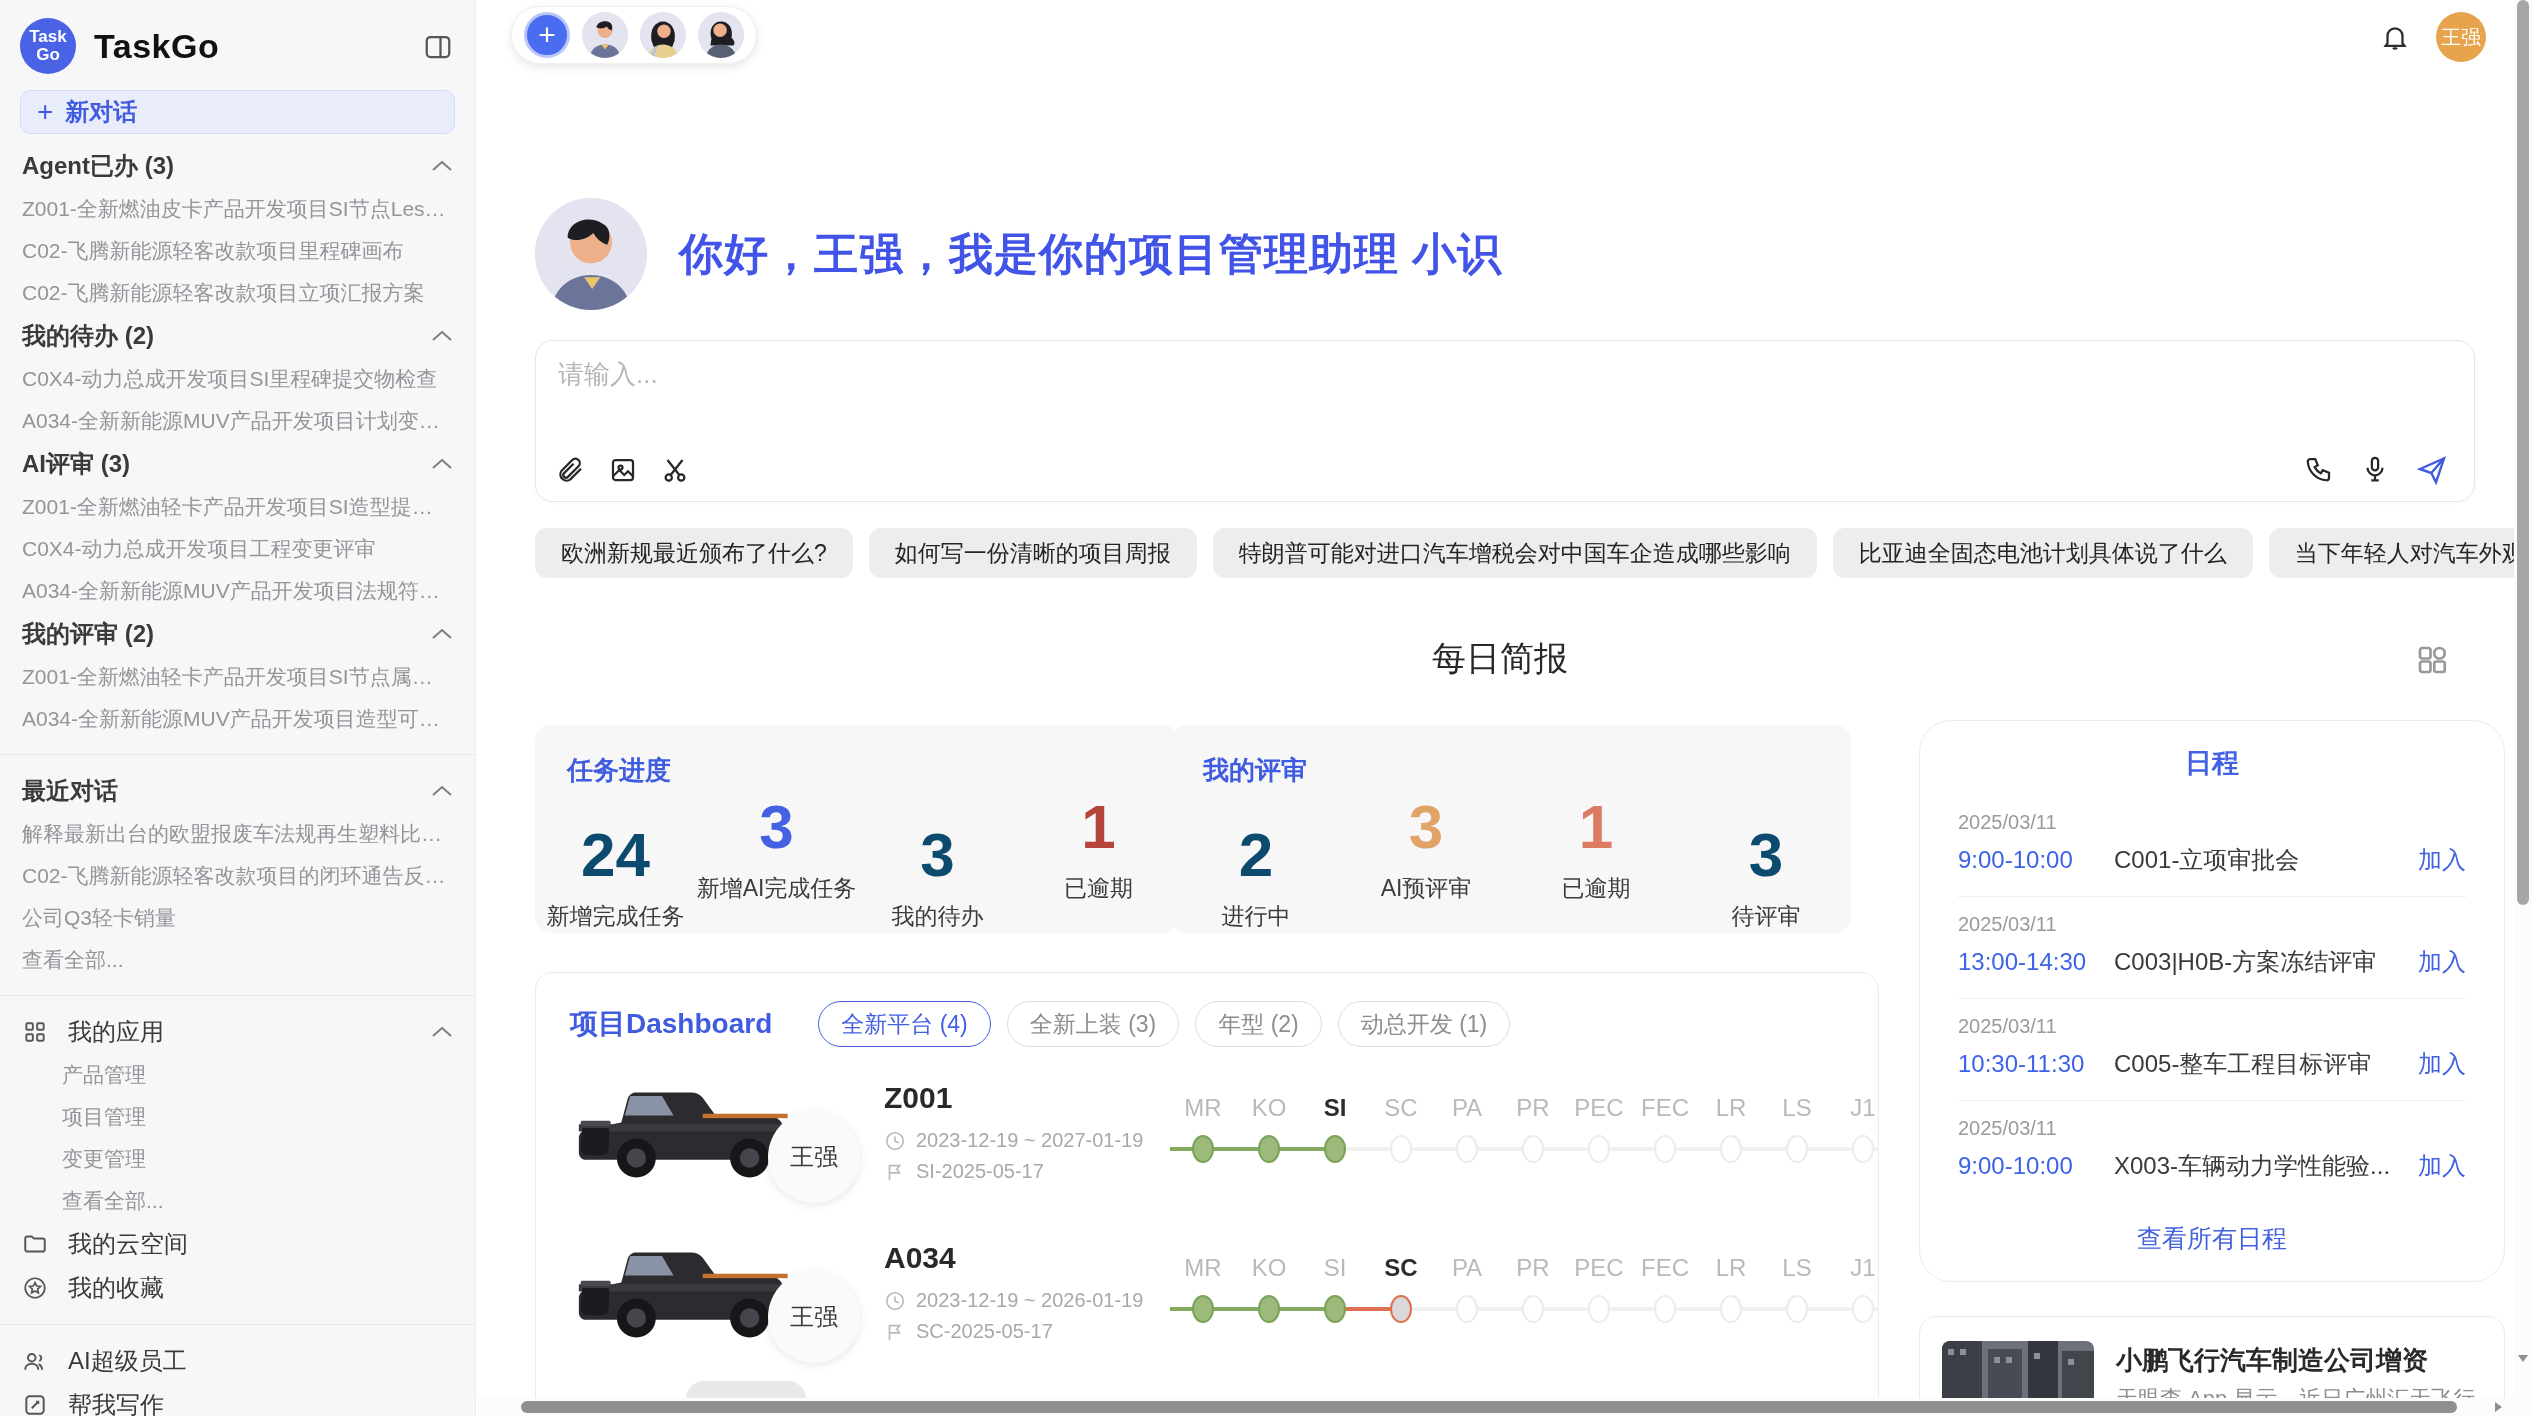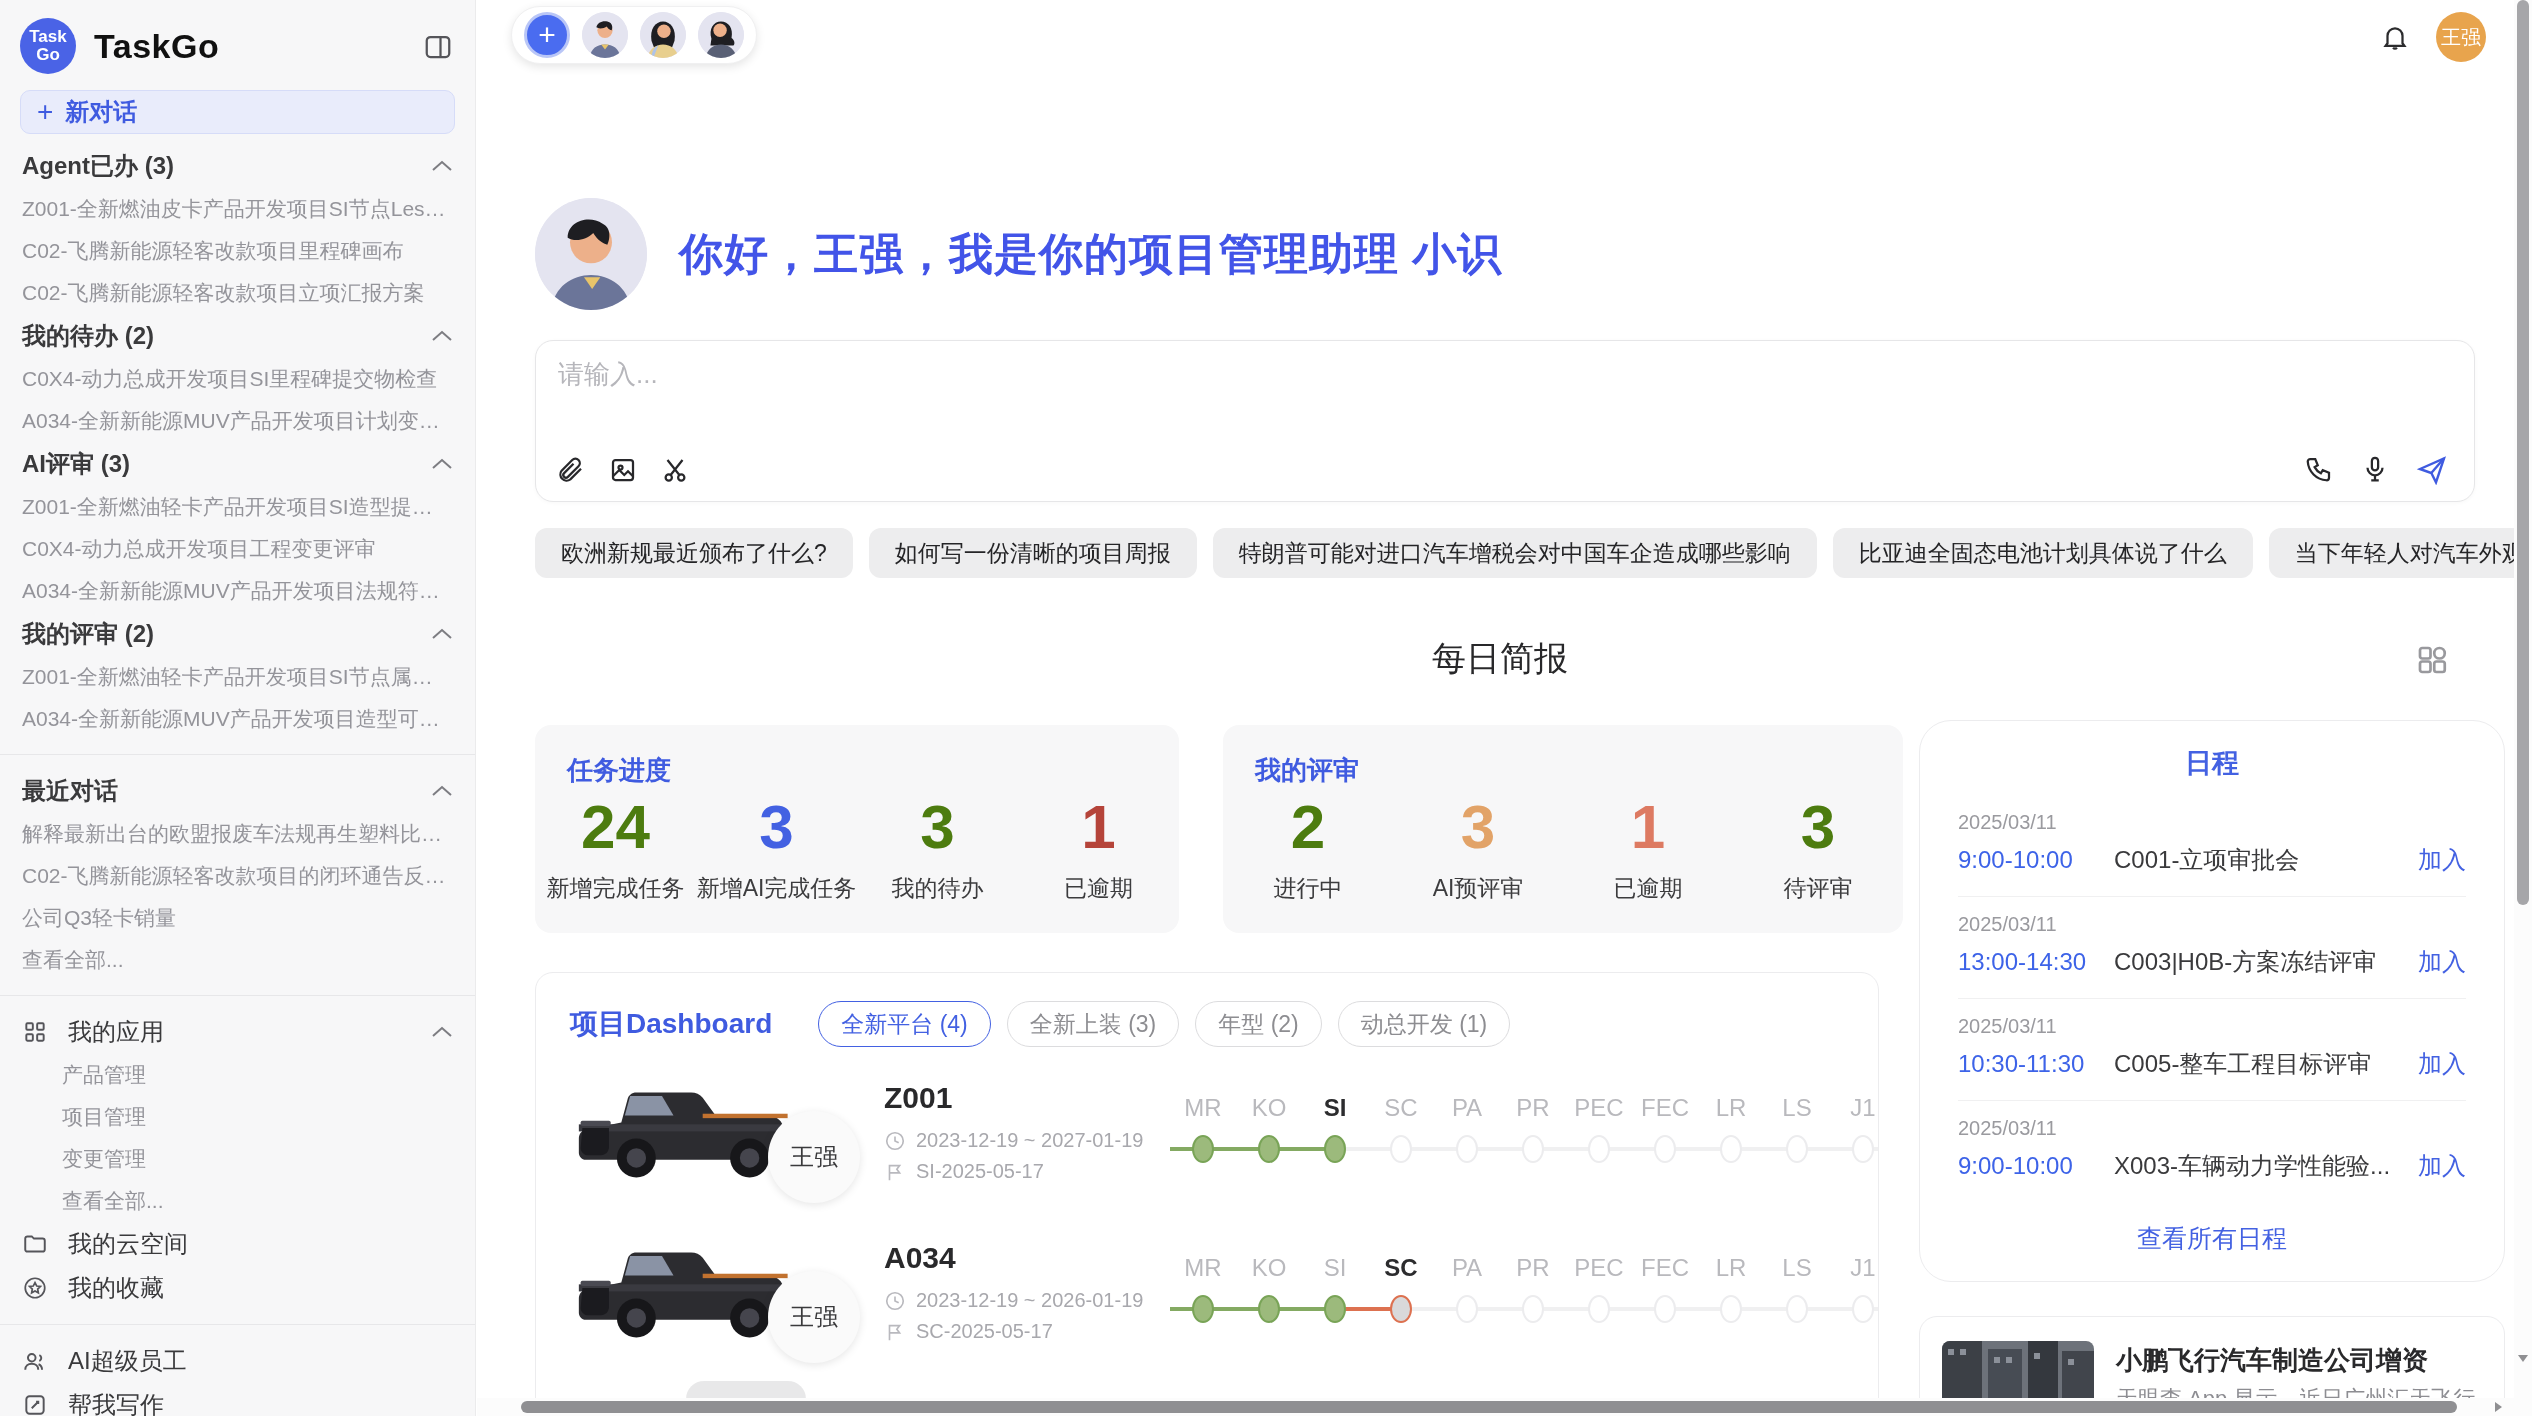--- a/index.html
+++ b/index.html
@@ -66,27 +66,27 @@
   .chip { height:50px; background:#ededee; border-radius:12px; display:flex; align-items:center;
     padding:0 26px; font-size:23px; color:#252527; white-space:nowrap; cursor:pointer; }
 
   
   .brief-title { position:absolute; left:58px; top:636px; width:1930px; text-align:center;
     font-size:34px; font-weight:400; color:#28282a; }
   .brief-grid-ico { position:absolute; right:82px; top:642px; width:36px; height:36px; color:#99999d; cursor:pointer; }
 
   .stat-card { position:absolute; top:725px; height:208px; background:#f7f7f8; border-radius:16px; }
   .stat-card.c1 { left:58px; width:644px; }
-  .stat-card.c2 { left:746px; width:680px; }
+  .stat-card.c2 { left:694px; width:680px; }
   .stat-title { position:absolute; left:32px; top:28px; font-size:26px; font-weight:600; color:#3f5be0; }
   .stat-row { position:absolute; left:0; right:0; top:66px; display:flex; }
   .stat-cell { flex:1; text-align:center; }
   .stat-num { font-size:62px; font-weight:600; line-height:72px; }
   .stat-lab { margin-top:10px; font-size:23px; color:#3c3c3e; }
-  .c-dark { color:#4d7c0f; } .c-blue { color:#4361e2; } .c-red { color:#b5443a; }
+  .c-dark { color:#0c4a6e;margin-top:28px; } .c-blue { color:#4361e2; } .c-red { color:#b5443a; }
   .c-orange { color:#e2a368; } .c-salmon { color:#dd7a62; }
 
   
   .dash-card { position:absolute; left:58px; top:972px; width:1344px; height:470px;
     border:1px solid #ececee; border-radius:18px; background:#fff; overflow:hidden; }
   .dash-head { position:absolute; left:34px; top:28px; display:flex; align-items:center; gap:46px; }
   .dash-title { font-size:28px; font-weight:700; color:#3f5be0; }
   .tabs { display:flex; gap:16px; }
   .tab { height:46px; border-radius:24px; border:1px solid #dcdcde; padding:0 22px;
     display:flex; align-items:center; font-size:23px; color:#8d8d91; background:#fff; cursor:pointer; }

